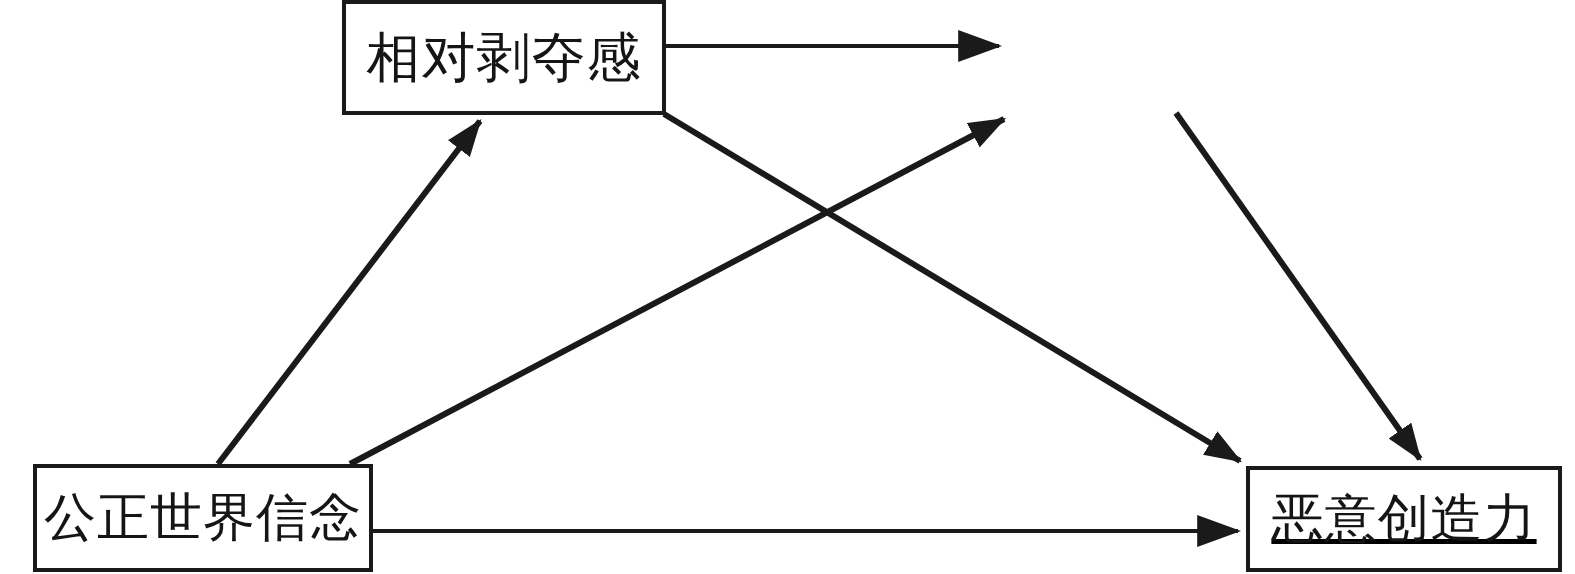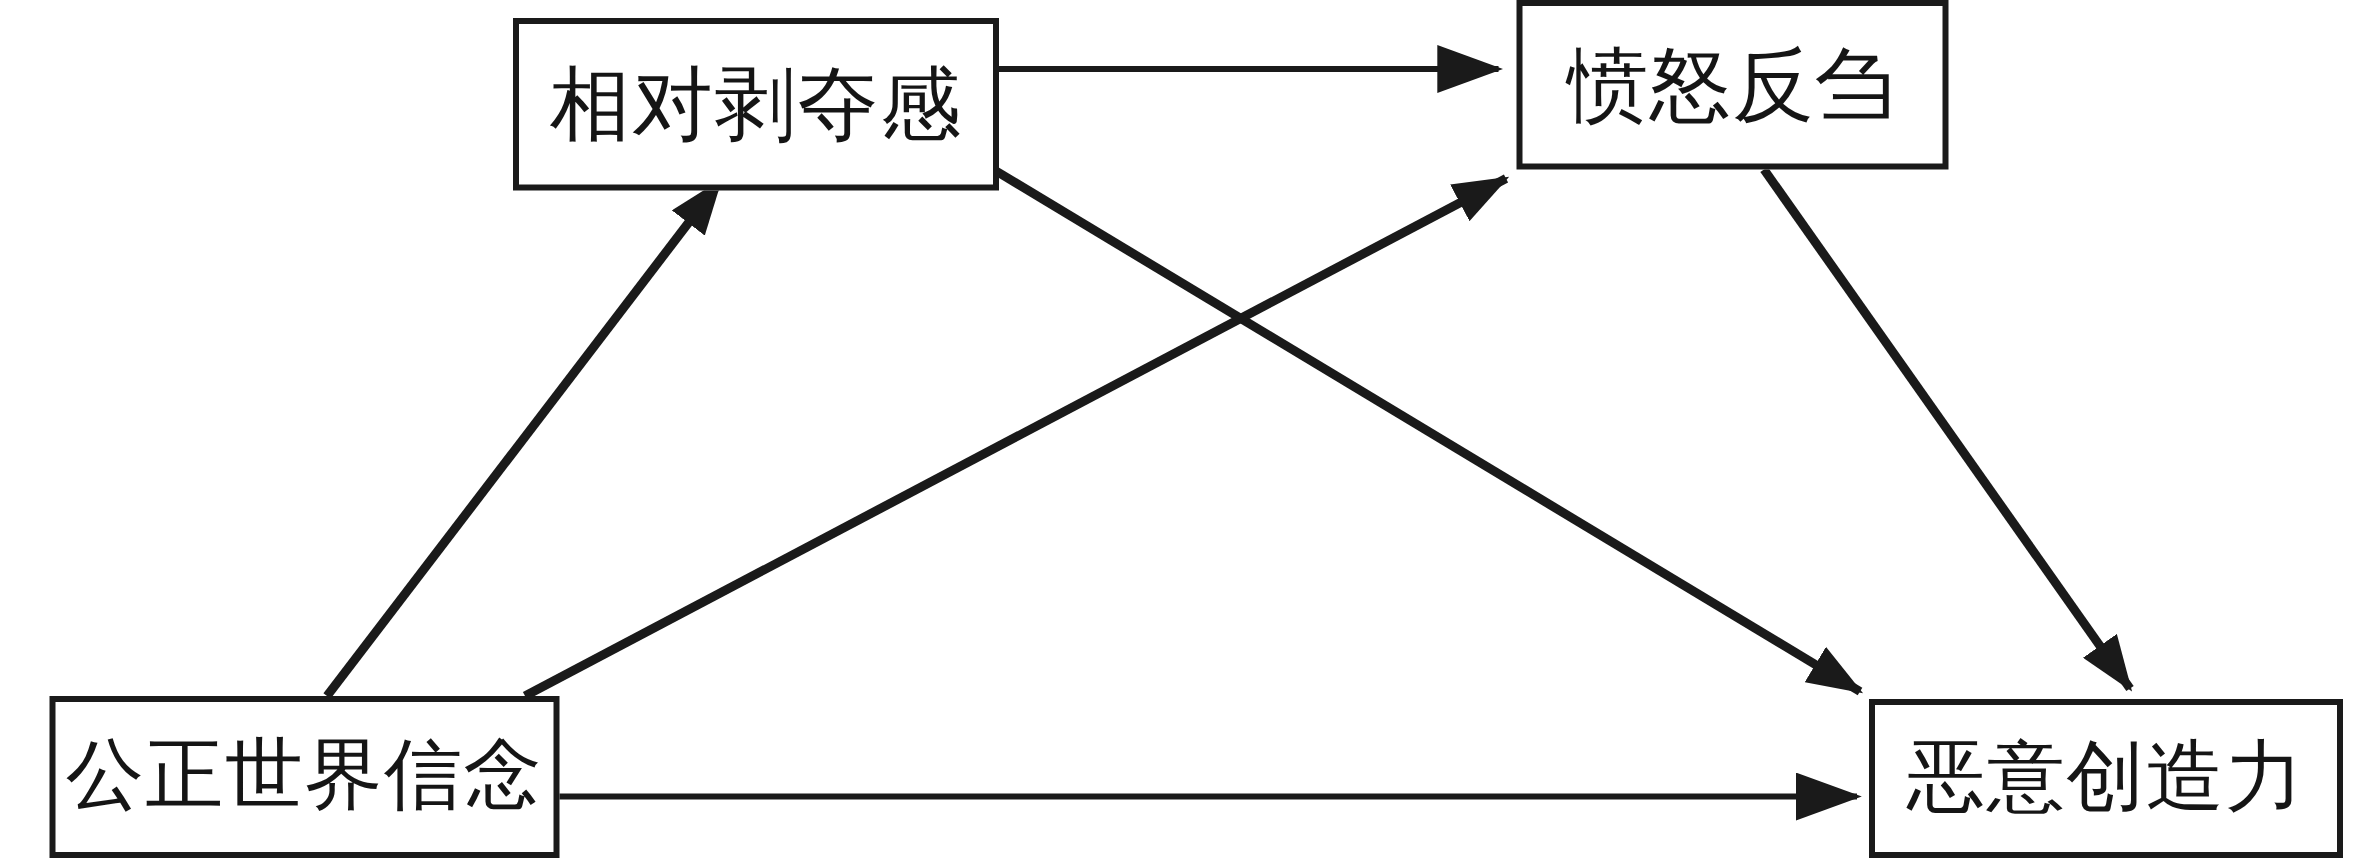--- a/index.html
+++ b/index.html
@@ -40,30 +40,30 @@
   .node-label {
     font-family: "Liberation Serif", "DejaVu Serif", serif;
     font-size: 54px;
     line-height: 1.0;
     color: #151515;
     white-space: nowrap;
     letter-spacing: 0.02em;
     font-weight: 400;
   }
   #node-relative-deprivation {
-    left: 342px; top: 12px; width: 324px; height: 115px;
+    left: 342px; top: 0px; width: 324px; height: 115px;
   }
   #node-anger-rumination {
     left: 1011px; top: 0px; width: 288px; height: 113px;
   }
   #node-just-world-belief {
     left: 10px; top: 464px; width: 340px; height: 108px; margin-left: 23px;
   }
   #node-malicious-creativity {
-    left: 1246px; top: 466px; width: 316px; height: 106px;
+    left: 1246px; top: 466px; width: 316px; height: 106px; text-decoration: underline;
   }
   #node-just-world-belief .node-label { font-size: 52px; }
   #node-malicious-creativity .node-label { font-size: 52px; }
 </style>
 </head>
 <body>
 
 <div id="diagram-root">
 
   <svg id="diagram-svg" viewBox="0 0 1575 574" xmlns="http://www.w3.org/2000/svg">
@@ -88,23 +88,20 @@
       <line x1="350" y1="531" x2="1238" y2="531" stroke="#1a1a1a" stroke-width="4" marker-end="url(#arrowhead-thin)"></line>
 
       <line x1="1176" y1="113" x2="1420" y2="459" stroke="#1a1a1a" stroke-width="6" marker-end="url(#arrowhead-thick)"></line>
     </g>
   </svg>
 
   <div class="node-box" id="node-relative-deprivation">
     <span class="node-label">相对剥夺感</span>
   </div>
 
-  <div class="node-box" id="node-anger-rumination">
-    <span class="node-label">愤怒反刍</span>
-  </div>
 
   <div class="node-box" id="node-just-world-belief">
     <span class="node-label">公正世界信念</span>
   </div>
 
   <div class="node-box" id="node-malicious-creativity">
     <span class="node-label">恶意创造力</span>
   </div>
 
 </div>

